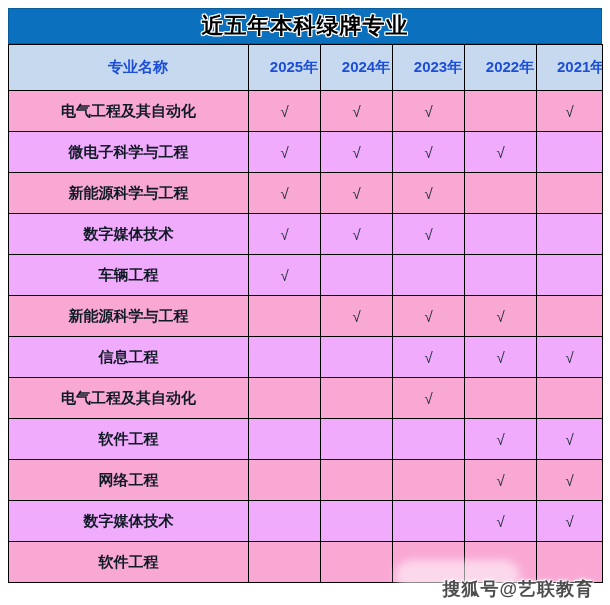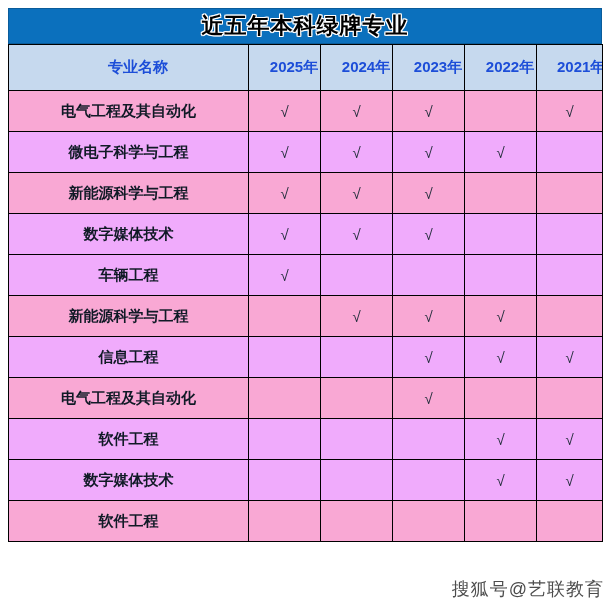--- a/index.html
+++ b/index.html
@@ -74,23 +74,23 @@
     position: absolute;
     left: 395px; top: 560px;
     width: 125px; height: 32px;
     background: rgba(255,255,255,0.55);
     border-radius: 16px;
     filter: blur(4px);
     pointer-events: none;
   }
   .watermark {
     position: absolute;
-    right: 6px; bottom: 4px;
+    right: 16px; bottom: 4px;
     font-size: 18px;
-    font-weight: normal;
+    font-weight: bold;
     color: #4d4d4d;
     letter-spacing: 1px;
     text-shadow:
       0 0 3px #ffffff, 0 0 5px #ffffff,
       1px 1px 0 rgba(255,255,255,0.85),
       -1px -1px 0 rgba(255,255,255,0.85);
   }
 </style>
 </head>
 <body>
@@ -185,20 +185,28 @@
             <td class="check-cell"></td>
           </tr>
           <tr class="row-dark">
             <td class="major-name">软件工程</td>
             <td class="check-cell"></td>
             <td class="check-cell"></td>
             <td class="check-cell"></td>
             <td class="check-cell">√</td>
             <td class="check-cell">√</td>
           </tr>
+          <tr class="row-light">
+            <td class="major-name">网络工程</td>
+            <td class="check-cell"></td>
+            <td class="check-cell"></td>
+            <td class="check-cell"></td>
+            <td class="check-cell">√</td>
+            <td class="check-cell">√</td>
+          </tr>
           <tr class="row-dark">
             <td class="major-name">数字媒体技术</td>
             <td class="check-cell"></td>
             <td class="check-cell"></td>
             <td class="check-cell"></td>
             <td class="check-cell">√</td>
             <td class="check-cell">√</td>
           </tr>
           <tr class="row-light">
             <td class="major-name">软件工程</td>

